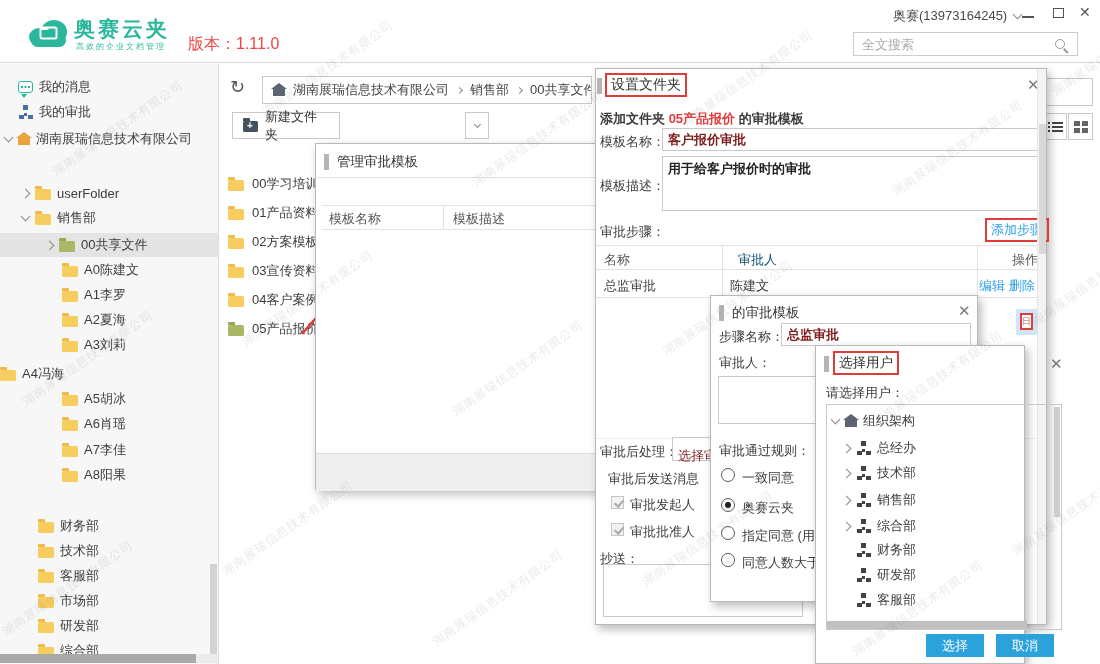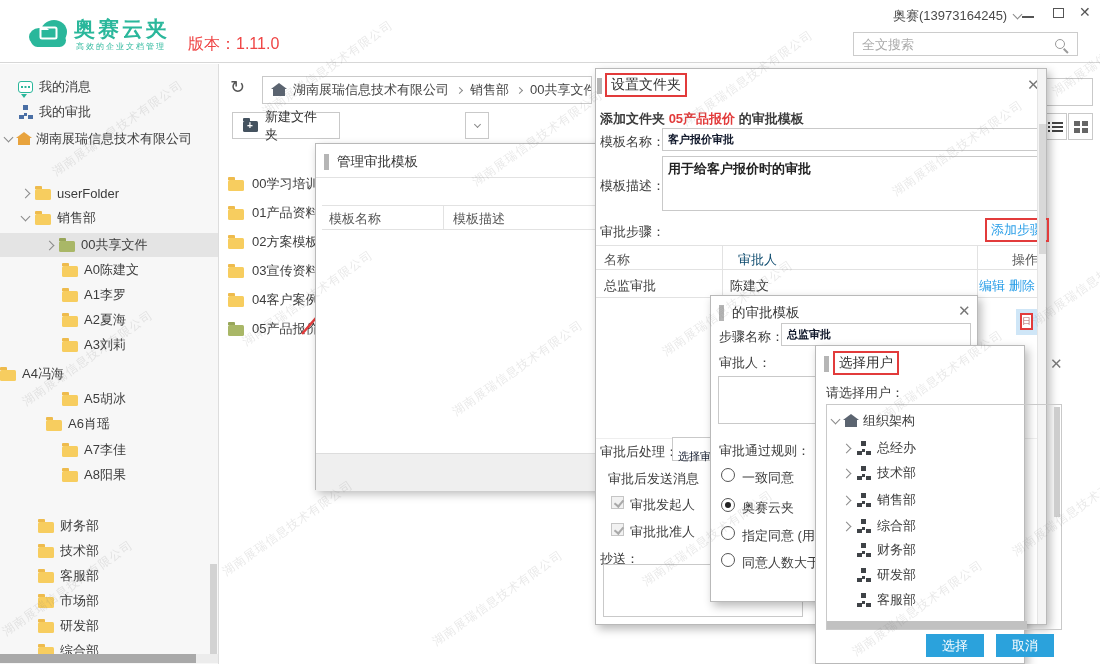--- a/index.html
+++ b/index.html
@@ -79,21 +79,21 @@
   .psearch { position:absolute; left:826px; top:14px; width:47px; height:28px; border:1px solid #c9c9c9; background:#fff; }
   .red-arrow { position:absolute; left:74px; top:234px; z-index:31; }
 
   
   .dlg { position:absolute; background:#fff; border:1px solid #b9b9b9; box-shadow:3px 4px 9px rgba(0,0,0,.28); }
   .dlg-accent { position:absolute; width:5px; height:16px; background:#b5b5b5; }
   .dlg-title { position:absolute; font-size:13.5px; color:#333; white-space:nowrap; }
   .dlg-close { position:absolute; font-size:15px; color:#777; cursor:pointer; line-height:1; }
   .redbox { border:2px solid #e23b3b; padding:1px 4px; display:inline-block; }
   .flabel { position:absolute; font-size:13px; color:#3c3c3c; white-space:nowrap; }
-  .tinput { position:absolute; border:1px solid #c9c9c9; background:#fff; font-size:11px; color:#0f172a; padding:9px 5px; font-family:inherit; outline:none; }
+  .tinput { position:absolute; border:1px solid #c9c9c9; background:#fff; font-size:13px; color:#7f1d1d; padding:9px 5px; font-family:inherit; outline:none; }
   .tarea { position:absolute; border:1px solid #c9c9c9; background:#fff; font-size:13px; color:#222; padding:3px 5px; font-family:inherit; resize:none; outline:none; }
   .hline { position:absolute; height:1px; background:#e2e2e2; }
   .vline { position:absolute; width:1px; background:#e2e2e2; }
   .bluelink { color:#2b9fe8; font-size:13px; cursor:pointer; white-space:nowrap; }
   .cb { position:absolute; width:13px; height:13px; border:1px solid #c5c5c5; background:#f2f2f2; }
   .cb::after { content:''; position:absolute; left:3.5px; top:0.5px; width:4px; height:7px; border:solid #a9a9a9; border-width:0 2px 2px 0; transform:rotate(40deg); }
   .radio { position:absolute; width:14px; height:14px; border:1.5px solid #555; border-radius:50%; background:#fff; }
   .radio.sel::after { content:''; position:absolute; left:2.5px; top:2.5px; width:6px; height:6px; background:#222; border-radius:50%; }
   .bluebtn { position:absolute; width:58px; height:23px; background:#2ba2dc; color:#fff; font-size:13px; border:none; cursor:pointer; font-family:inherit; line-height:23px; text-align:center; }
   .treerow { position:absolute; left:0; right:10px; height:22px; display:flex; align-items:center; gap:6px; font-size:13px; color:#3c3c3c; cursor:pointer; white-space:nowrap; }
@@ -181,21 +181,21 @@
       <span>A3刘莉</span>
     </div>
     <div class="sbrow" style="top:298px;">
       <span class="fold"></span>
       <span>A4冯海</span>
     </div>
     <div class="sbrow" style="top:323px;padding-left:62px">
       <span class="fold"></span>
       <span>A5胡冰</span>
     </div>
-    <div class="sbrow" style="top:348px;padding-left:46px">
+    <div class="sbrow" style="top:348px;padding-left:62px">
       <span class="fold"></span>
       <span>A6肖瑶</span>
     </div>
     <div class="sbrow" style="top:374px;padding-left:62px">
       <span class="fold"></span>
       <span>A7李佳</span>
     </div>
     <div class="sbrow" style="top:399px;padding-left:62px">
       <span class="fold"></span>
       <span>A8阳果</span>

